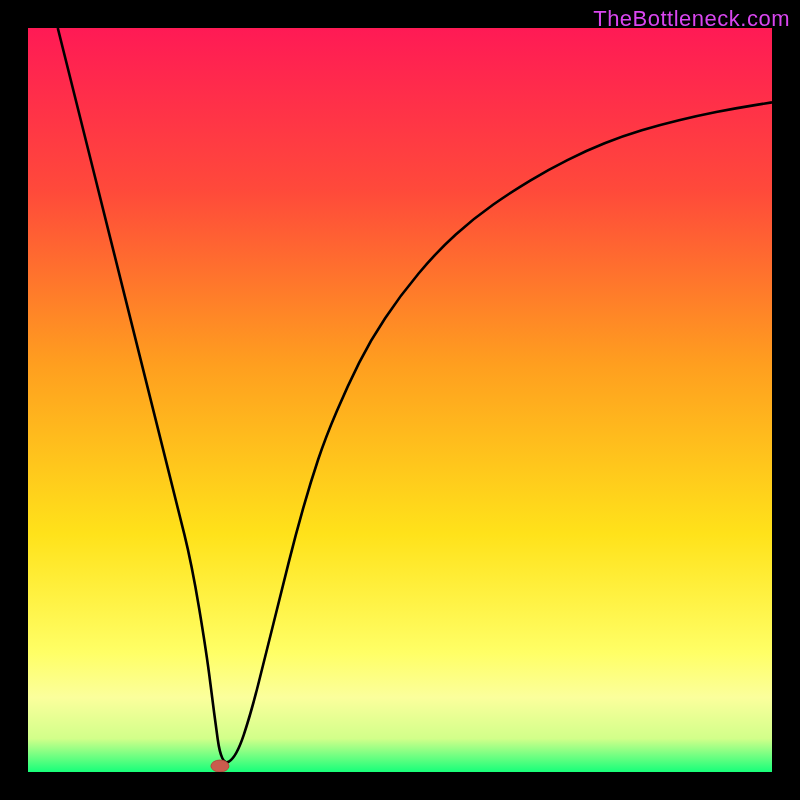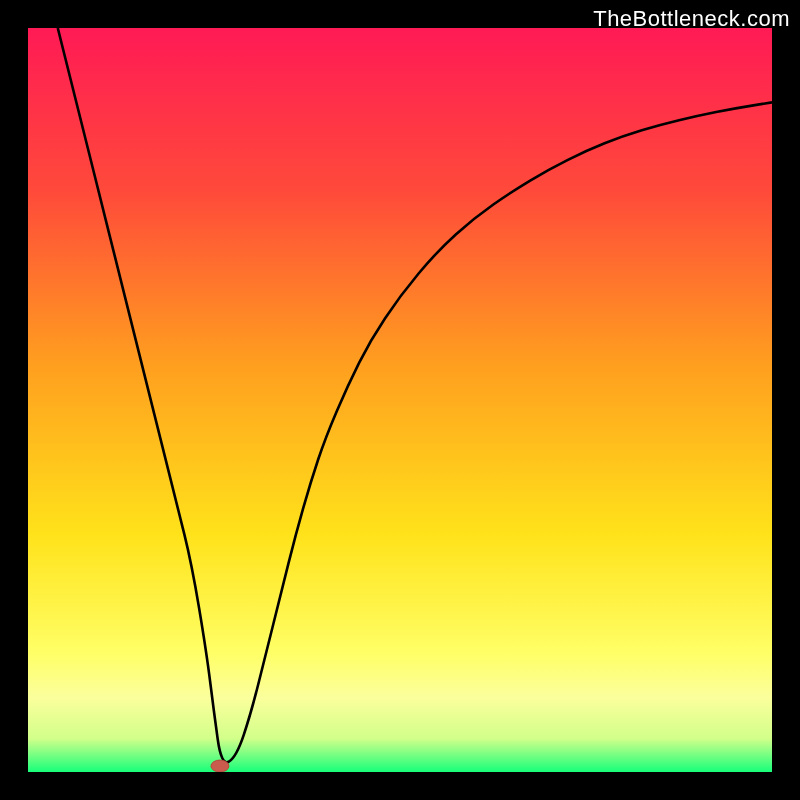--- a/index.html
+++ b/index.html
@@ -14,21 +14,21 @@
   .frame {
     position: relative;
     width: 800px;
     height: 800px;
     background: #000;
   }
   .watermark {
     position: absolute;
     top: 6px;
     right: 10px;
-    color: #ffffff;
+    color: #d946ef;
     font-size: 22px;
     letter-spacing: 0.5px;
     font-weight: 400;
     z-index: 5;
     user-select: none;
   }
   .plot-area {
     position: absolute;
     left: 28px;
     top: 28px;

